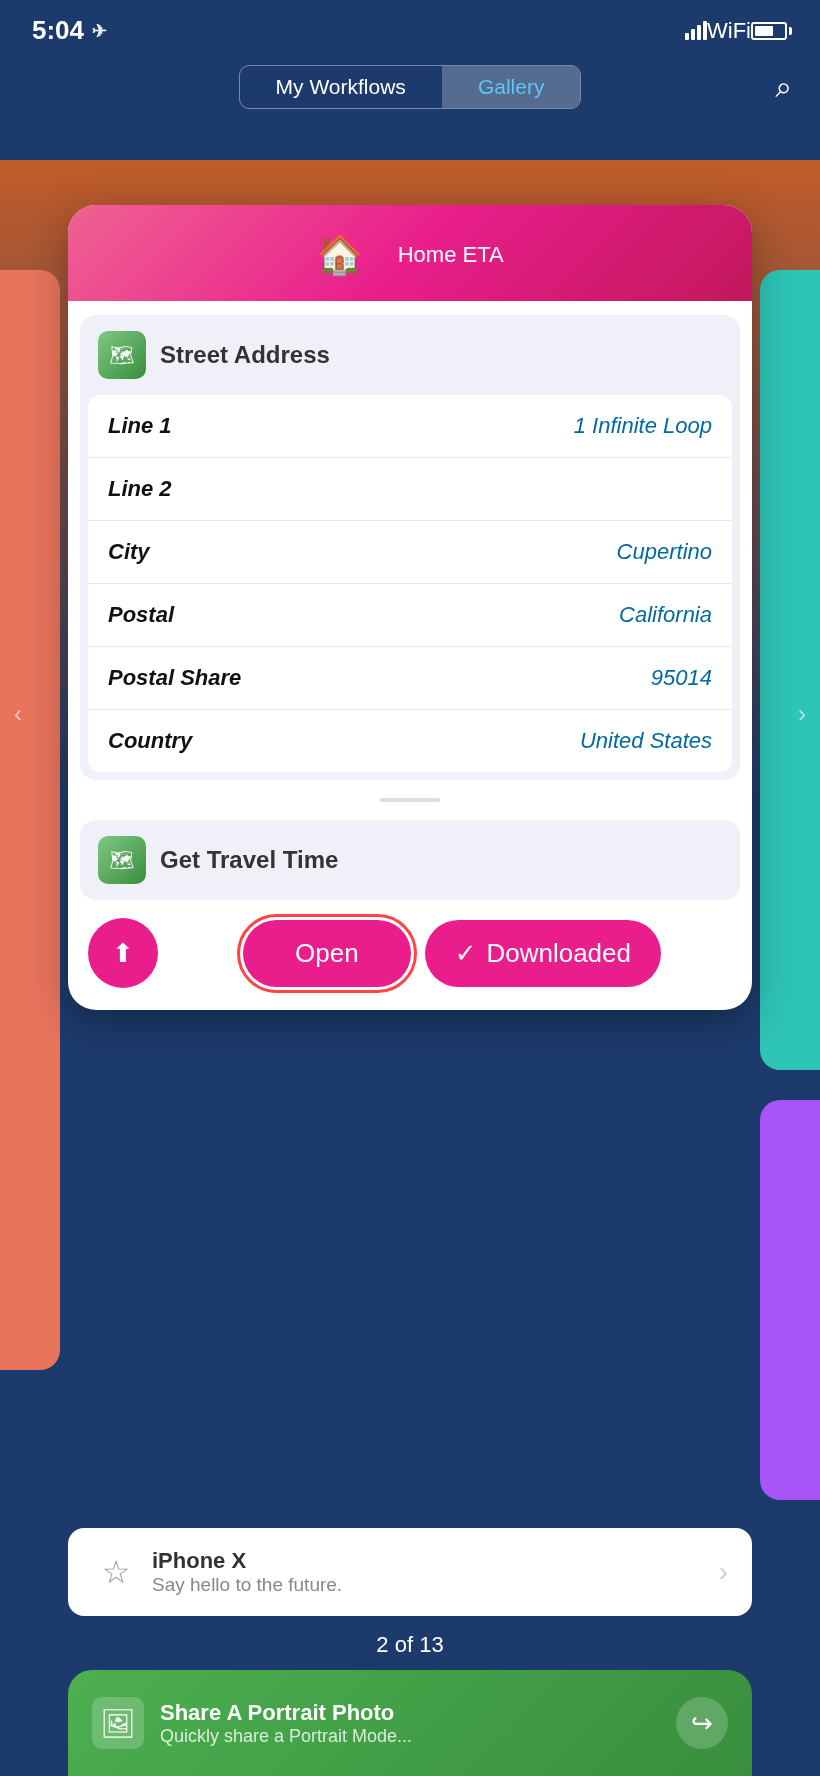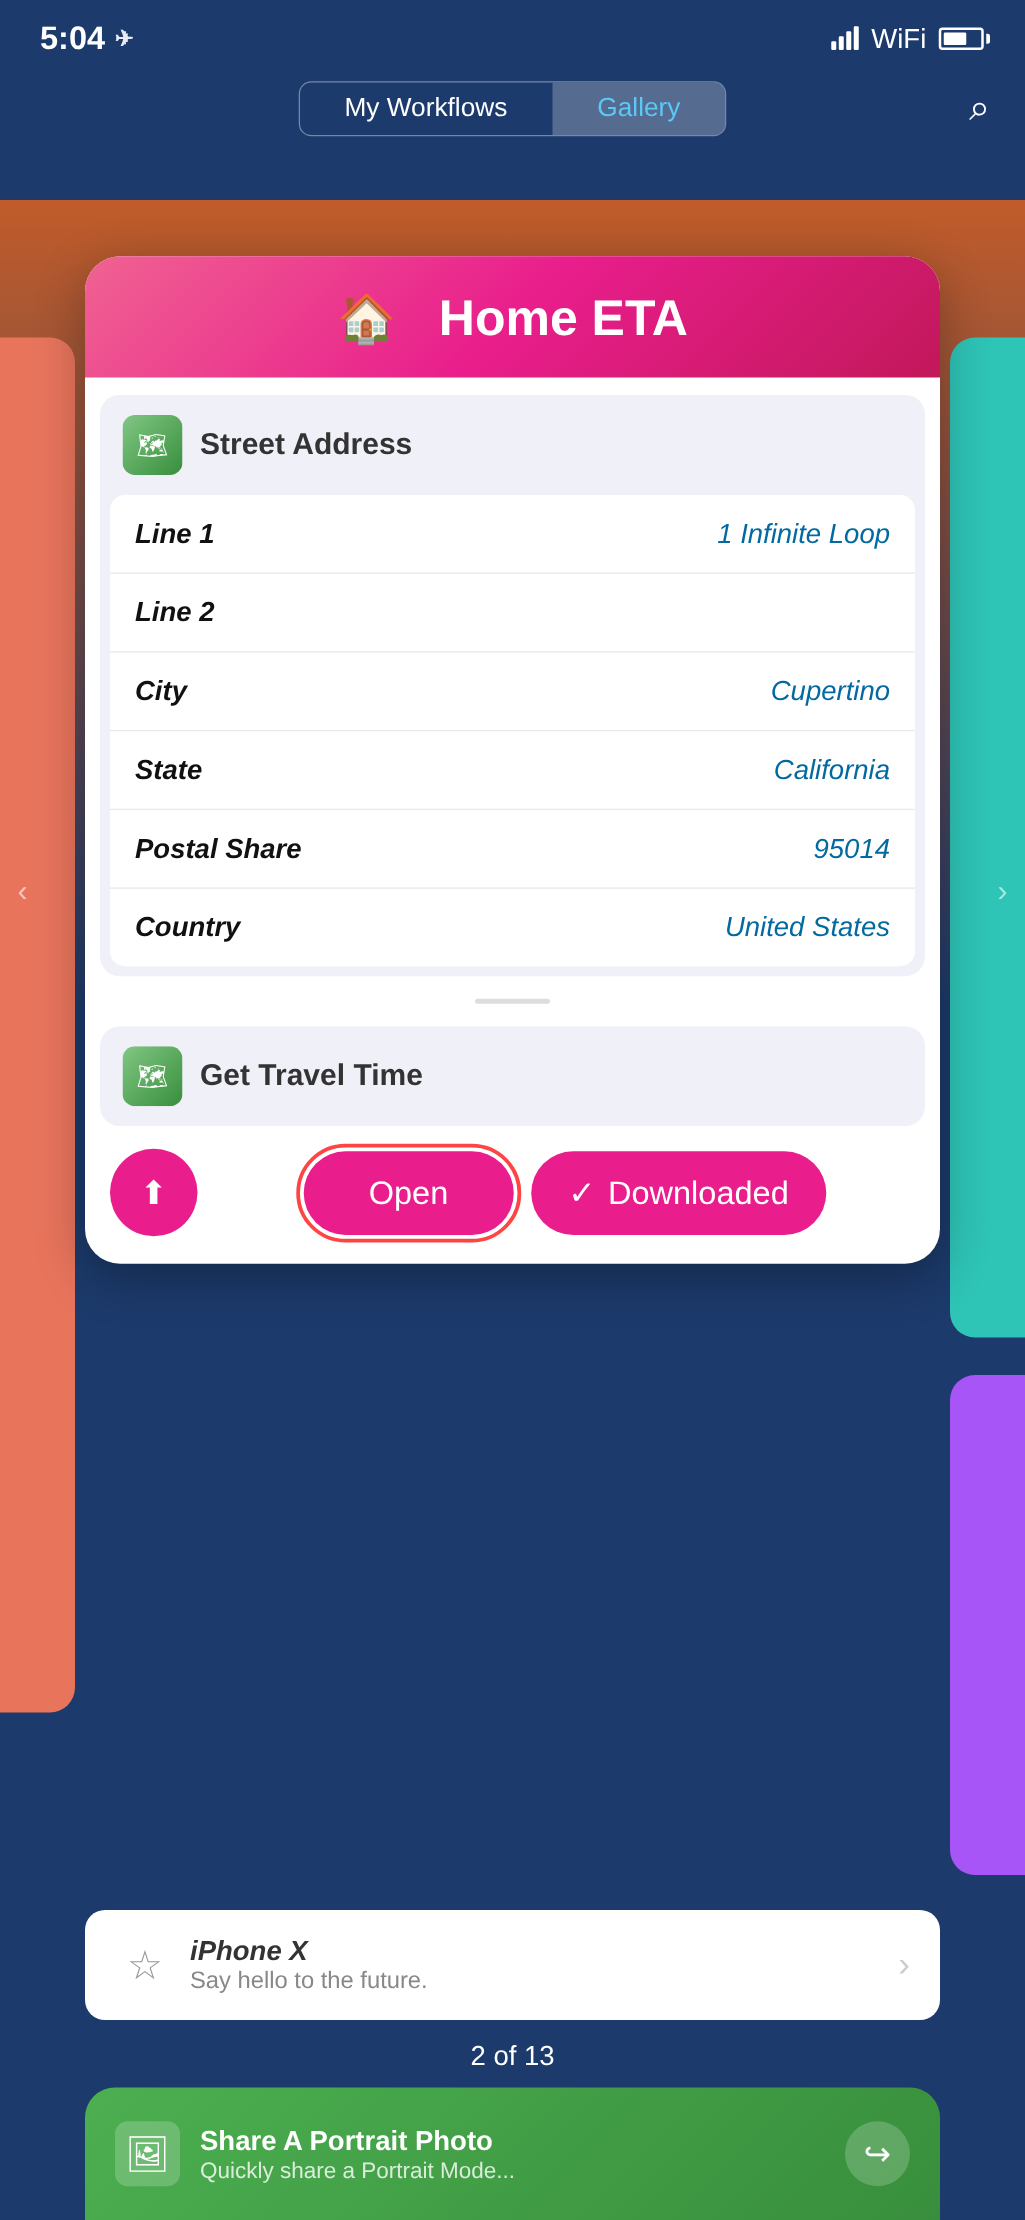--- a/index.html
+++ b/index.html
@@ -25,21 +25,20 @@
       color: white;
       font-size: 26px;
       font-weight: 600;
       display: flex;
       align-items: center;
       gap: 8px;
     }
     .status-icons {
       display: flex;
       align-items: center;
-      gap: 10px;
     }
     .signal-bars {
       display: flex;
       align-items: flex-end;
       gap: 2px;
     }
     .signal-bar {
       background: white;
       border-radius: 1px;
     }
@@ -138,22 +137,22 @@
       align-items: center;
       justify-content: center;
       gap: 14px;
     }
     .home-icon {
       color: white;
       font-size: 38px;
     }
     .card-title {
       color: white;
-      font-size: 40px;
-      font-weight: 700;
+      font-size: 22px;
+      font-weight: 400;
       margin-left: 20px;
     }
 
     
     .card-desc {
       padding: 22px 24px 18px;
       font-size: 22px;
       color: #333;
       line-height: 1.45;
       border-bottom: 1px solid #e0e0e0;
@@ -279,21 +278,20 @@
       color: #999;
     }
     .iphonex-text {
       flex: 1;
       margin-left: 12px;
     }
     .iphonex-title {
       font-size: 22px;
       font-weight: 600;
       color: #333;
-      font-style: italic;
     }
     .iphonex-sub {
       font-size: 19px;
       color: #888;
     }
     .iphonex-chevron {
       color: #ccc;
       font-size: 28px;
     }
 
@@ -455,21 +453,21 @@
       </div>
       <div class="form-row">
         <span class="form-label">Line 2</span>
         <span class="form-value"></span>
       </div>
       <div class="form-row">
         <span class="form-label">City</span>
         <span class="form-value">Cupertino</span>
       </div>
       <div class="form-row">
-        <span class="form-label">State</span>
+        <span class="form-label">Postal</span>
         <span class="form-value">California</span>
       </div>
       <div class="form-row">
         <span class="form-label">Postal Share</span>
         <span class="form-value">95014</span>
       </div>
       <div class="form-row">
         <span class="form-label">Country</span>
         <span class="form-value">United States</span>
       </div>

